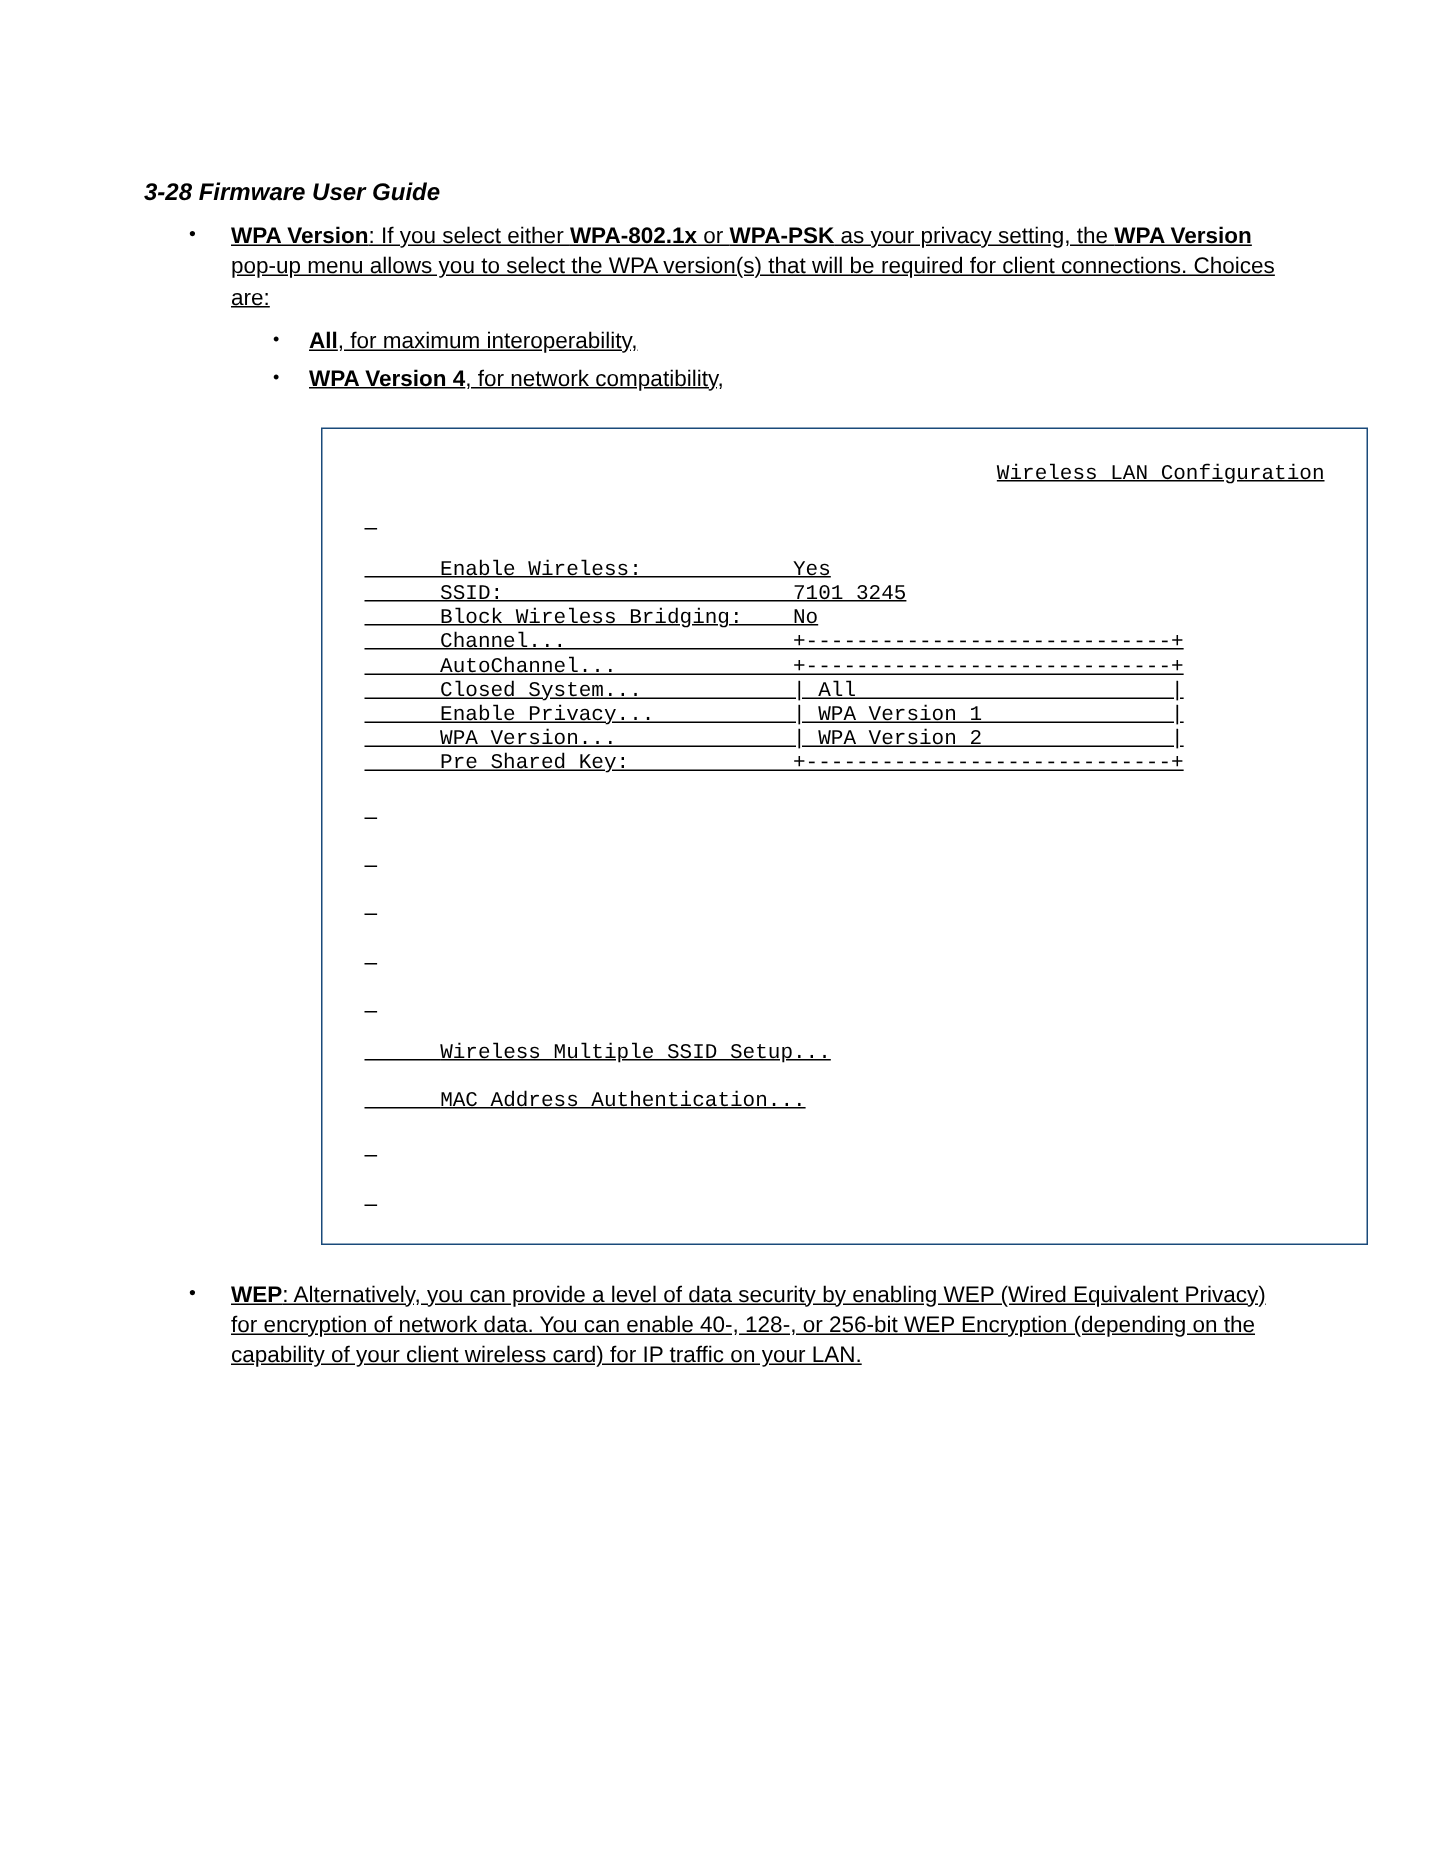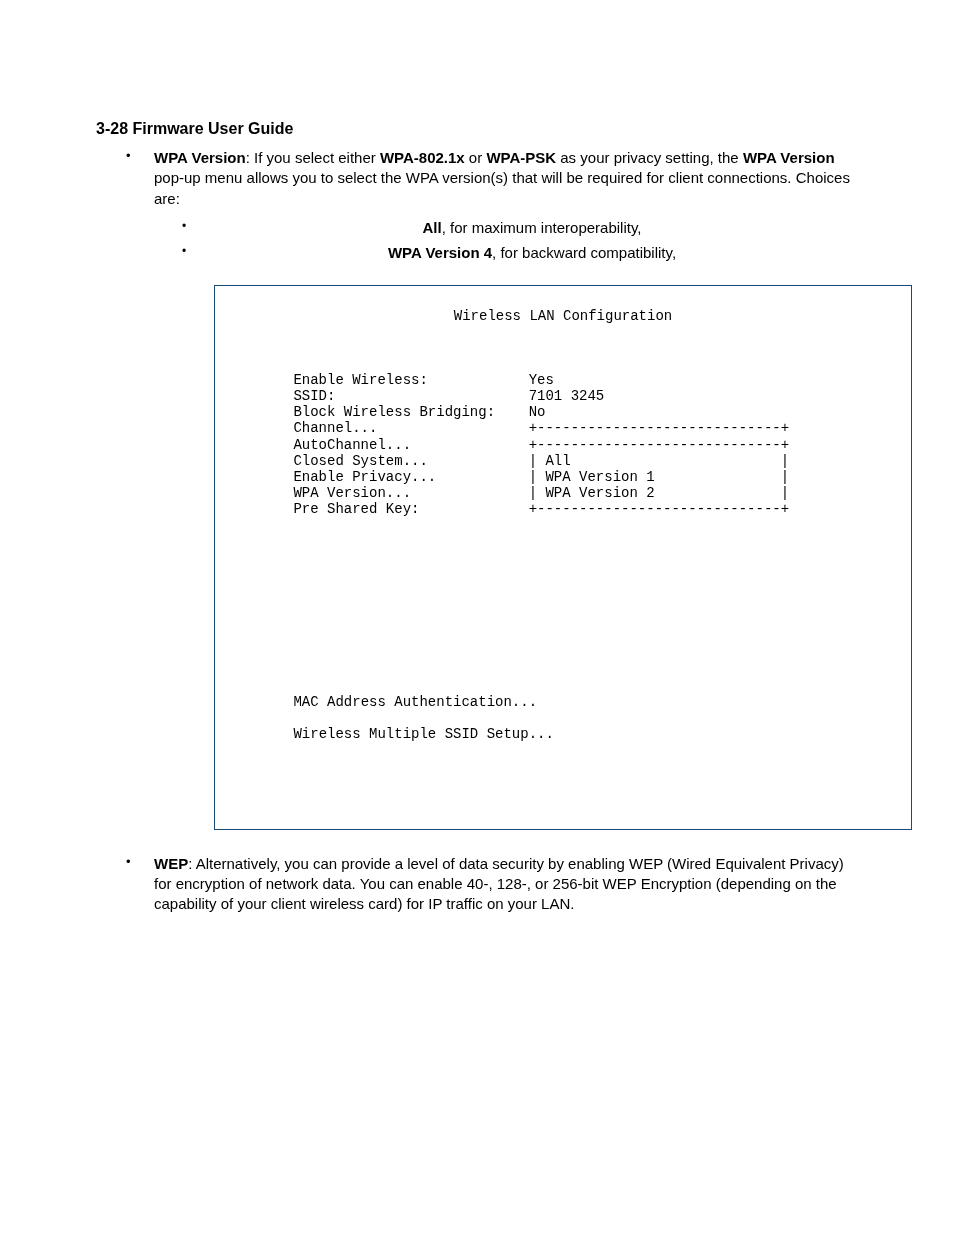--- a/index.html
+++ b/index.html
@@ -8,46 +8,47 @@
     background: #fff;
     font-family: Arial, Helvetica, sans-serif;
     font-size: 15px;
     color: #000;
     width: 954px;
   }
   .page {
     padding: 120px 96px 60px 96px;
   }
   .header {
+    font-style: italic;
     font-weight: bold;
     font-size: 16px;
     margin-bottom: 10px;
   }
   ul.outer {
     list-style: none;
     padding-left: 30px;
     margin: 0;
+    text-decoration: underline;
   }
   ul.outer > li {
     position: relative;
     padding-left: 28px;
     margin-bottom: 8px;
   }
   ul.outer > li::before {
     content: "•";
     position: absolute;
     left: 0;
     top: 0;
     font-size: 13px;
   }
   ul.inner {
     list-style: none;
     padding-left: 28px;
     margin: 10px 0;
-    text-align: center;
   }
   ul.inner > li {
     position: relative;
     padding-left: 24px;
     margin-bottom: 8px;
   }
   ul.inner > li::before {
     content: "•";
     position: absolute;
     left: 0;
@@ -63,61 +64,61 @@
     border: 1.5px solid #1a4a7a;
     margin: 24px 0 24px 60px;
     width: 640px;
     padding: 22px 28px 22px 28px;
     font-family: "Courier New", monospace;
     font-size: 14px;
     line-height: 1.15;
     white-space: pre;
     color: #000;
   }
-  .title-line { text-align: center; }
+  .title-line { text-align: right; }
 </style>
 </head>
 <body>
 
 <div class="page">
 
   <div class="header">3-28  Firmware User Guide</div>
 
   <ul class="outer">
     <li>
       <div class="para">
         <span class="bold">WPA Version</span><span>: If you select either </span><span class="bold">WPA-802.1x</span><span> or </span><span class="bold">WPA-PSK</span><span> as your privacy setting, the </span><span class="bold">WPA Version</span><span> pop-up menu allows you to select the WPA version(s) that will be required for client connections. Choices are:</span>
       </div>
       <ul class="inner">
         <li>
           <span class="bold">All</span><span>, for maximum interoperability,</span>
         </li>
         <li>
-          <span class="bold">WPA Version 4</span><span>, for backward compatibility,</span>
+          <span class="bold">WPA Version 4</span><span>, for network compatibility,</span>
         </li>
       </ul>
 
       <div class="config-box"><div class="title-line">Wireless LAN Configuration</div>
 <div> </div>
 <div id="config-rows">      Enable Wireless:            Yes
       SSID:                       7101 3245
       Block Wireless Bridging:    No
       Channel...                  +-----------------------------+
       AutoChannel...              +-----------------------------+
       Closed System...            | All                         |
       Enable Privacy...           | WPA Version 1               |
       WPA Version...              | WPA Version 2               |
       Pre Shared Key:             +-----------------------------+</div>
 <div> </div>
 <div> </div>
 <div> </div>
 <div> </div>
 <div> </div>
+<div>      <span>Wireless Multiple SSID Setup...</span></div>
 <div>      <span>MAC Address Authentication...</span></div>
-<div>      <span>Wireless Multiple SSID Setup...</span></div>
 <div> </div>
 <div> </div></div>
     </li>
 
     <li>
       <div class="para">
         <span class="bold">WEP</span><span>: Alternatively, you can provide a level of data security by enabling WEP (Wired Equivalent Privacy) for encryption of network data. You can enable 40-, 128-, or 256-bit WEP Encryption (depending on the capability of your client wireless card) for IP traffic on your LAN.</span>
       </div>
     </li>
   </ul>

